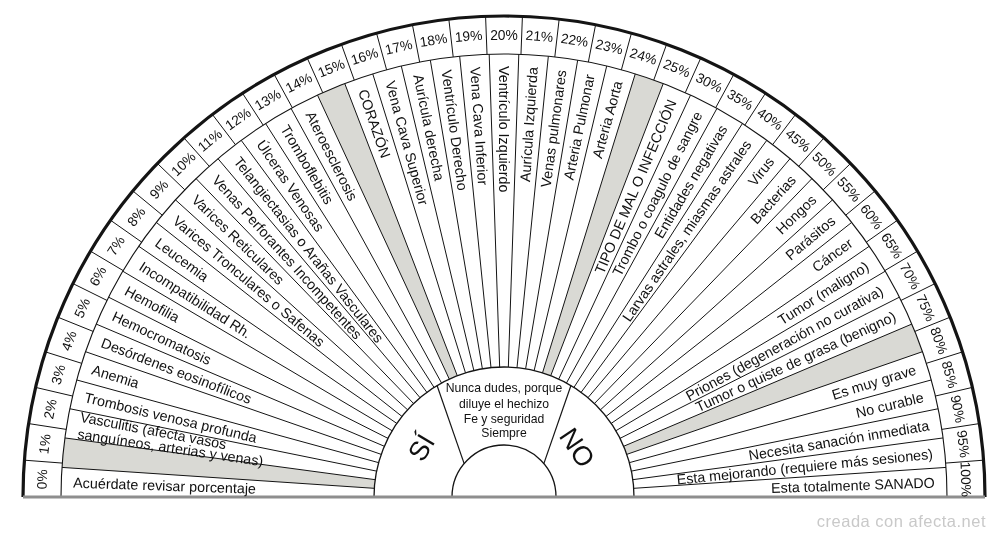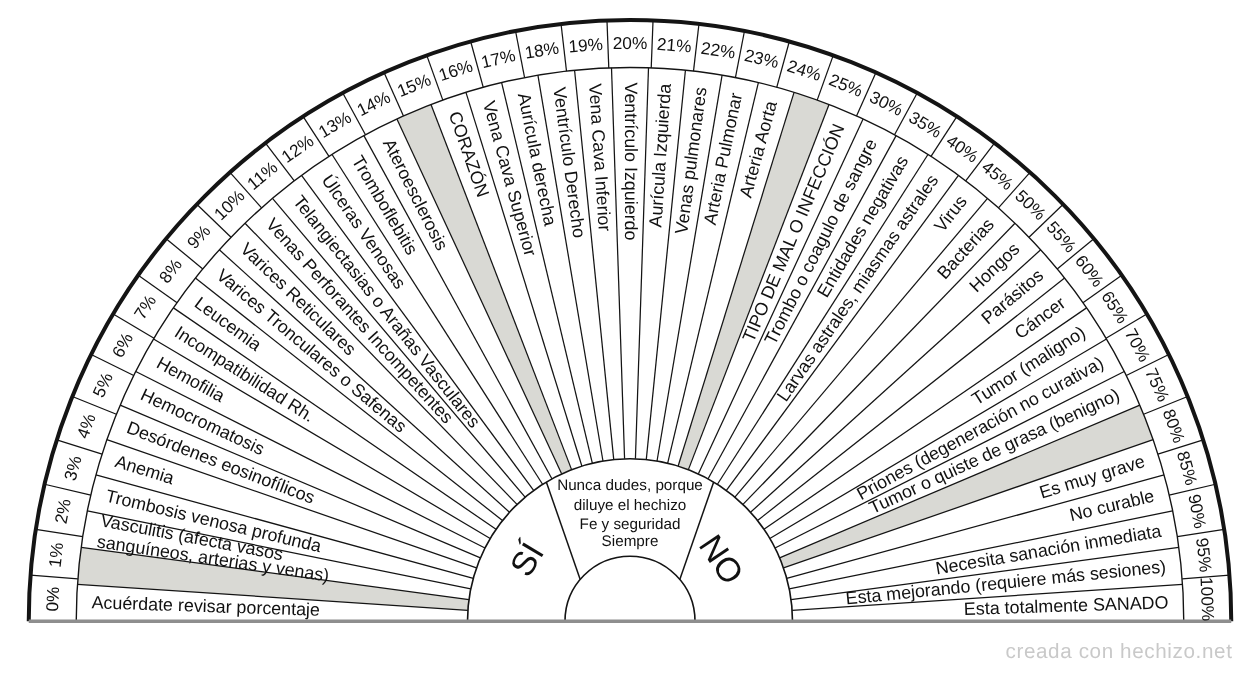--- a/index.html
+++ b/index.html
@@ -200,14 +200,14 @@
       <text x="929" y="425.31" text-anchor="end" dominant-baseline="central" font-size="14.3" transform="rotate(-9.57 929 425.31)">Necesita sanación inmediata</text>
       <text x="932.84" y="453.86" text-anchor="end" dominant-baseline="central" font-size="14.3" transform="rotate(-5.74 932.84 453.86)">Esta mejorando (requiere más sesiones)</text>
       <text x="934.76" y="482.6" text-anchor="end" dominant-baseline="central" font-size="14.3" transform="rotate(-1.91 934.76 482.6)">Esta totalmente SANADO</text>
       <text x="421.71" y="447.56" text-anchor="middle" dominant-baseline="central" font-size="27" transform="rotate(-59 421.71 447.56)">SÍ</text>
       <text x="576.96" y="447.79" text-anchor="middle" dominant-baseline="central" font-size="27" transform="rotate(56 576.96 447.79)">NO</text>
       <text x="504" y="392" text-anchor="middle" font-size="12.2">Nunca dudes, porque</text>
       <text x="504" y="408" text-anchor="middle" font-size="12.2">diluye el hechizo</text>
       <text x="504" y="423" text-anchor="middle" font-size="12.2">Fe y seguridad</text>
       <text x="504" y="437" text-anchor="middle" font-size="12.2">Siempre</text>
     </svg>
-  <div class="watermark">creada con hechizo.net</div>
+  <div class="watermark">creada con afecta.net</div>
 </div>
 
 </body></html>

